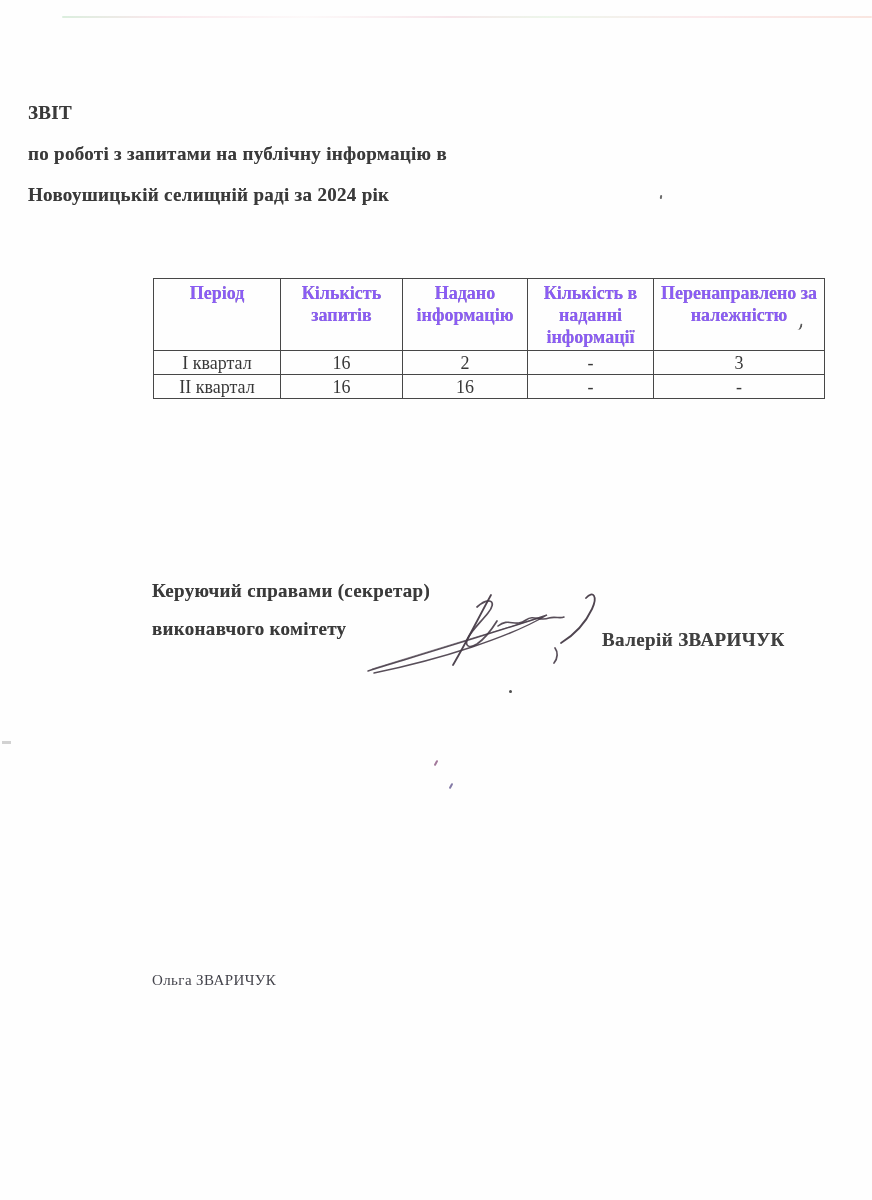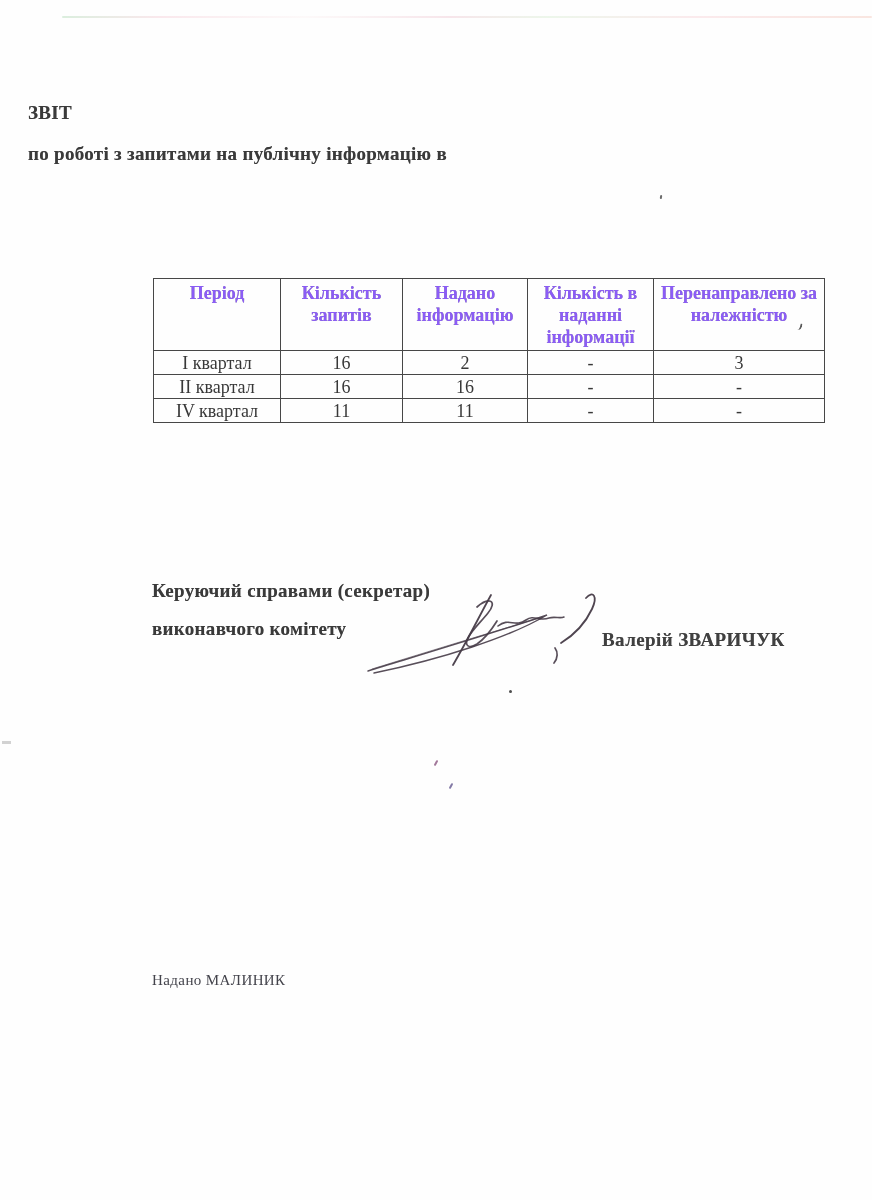--- a/index.html
+++ b/index.html
@@ -172,20 +172,21 @@
 </head>
 <body>
 
 <div class="page">
 
   <div class="scan-top-line artifact"></div>
 
   <div class="title-block">
     <div>ЗВІТ</div>
     <div>по роботі з запитами на публічну інформацію в</div>
+    <div>Новоушицькій селищній раді за 2024 рік</div>
   </div>
 
   <table class="report">
     <colgroup>
       <col style="width:127px">
       <col style="width:122px">
       <col style="width:125px">
       <col style="width:126px">
       <col style="width:171px">
     </colgroup>
@@ -206,27 +207,20 @@
         <td>-</td>
         <td>3</td>
       </tr>
       <tr>
         <td>II квартал</td>
         <td>16</td>
         <td>16</td>
         <td>-</td>
         <td>-</td>
       </tr>
-      <tr>
-        <td>IV квартал</td>
-        <td>11</td>
-        <td>11</td>
-        <td>-</td>
-        <td>-</td>
-      </tr>
     </tbody>
   </table>
 
   <div class="sig-block-label sig-line1">Керуючий справами (секретар)</div>
   <div class="sig-block-label sig-line2">виконавчого комітету</div>
 
   <svg class="signature-svg" viewBox="0 0 250 95" fill="none" xmlns="http://www.w3.org/2000/svg">
     <g stroke="#463b47" stroke-linecap="round" fill="none">
 
       <path d="M18,86 C70,70 150,46 197,30 C160,52 92,74 24,88" stroke-width="1.4" opacity="0.9"></path>
@@ -238,21 +232,21 @@
       <path d="M148,41 C159,32 165,43 176,35 C184,29 189,37 199,33 C205,31 210,34 214,32" stroke-width="1.6" opacity="0.9"></path>
 
       <path d="M236,13 C243,5 248,11 242,24 C235,39 224,50 211,58" stroke-width="1.8" opacity="0.95"></path>
 
       <path d="M205,63 C208,67 208,73 204,78" stroke-width="1.7" opacity="0.9"></path>
     </g>
   </svg>
 
   <div class="sig-name">Валерій ЗВАРИЧУК</div>
 
-  <div class="executor-name">Надано МАЛИНИК</div>
+  <div class="executor-name">Ольга ЗВАРИЧУК</div>
 
   <div class="artifact speck-comma" style="left:797px; top:323px;"></div>
   <div class="artifact speck-under-title" style="left:660px; top:195px;"></div>
   <div class="artifact speck-dot" style="left:509px; top:690px;"></div>
   <div class="artifact speck-tick-1" style="left:435px; top:760px;"></div>
   <div class="artifact speck-tick-2" style="left:450px; top:783px;"></div>
   <div class="artifact speck-edge" style="left:2px; top:741px;"></div>
 
 </div>
 

